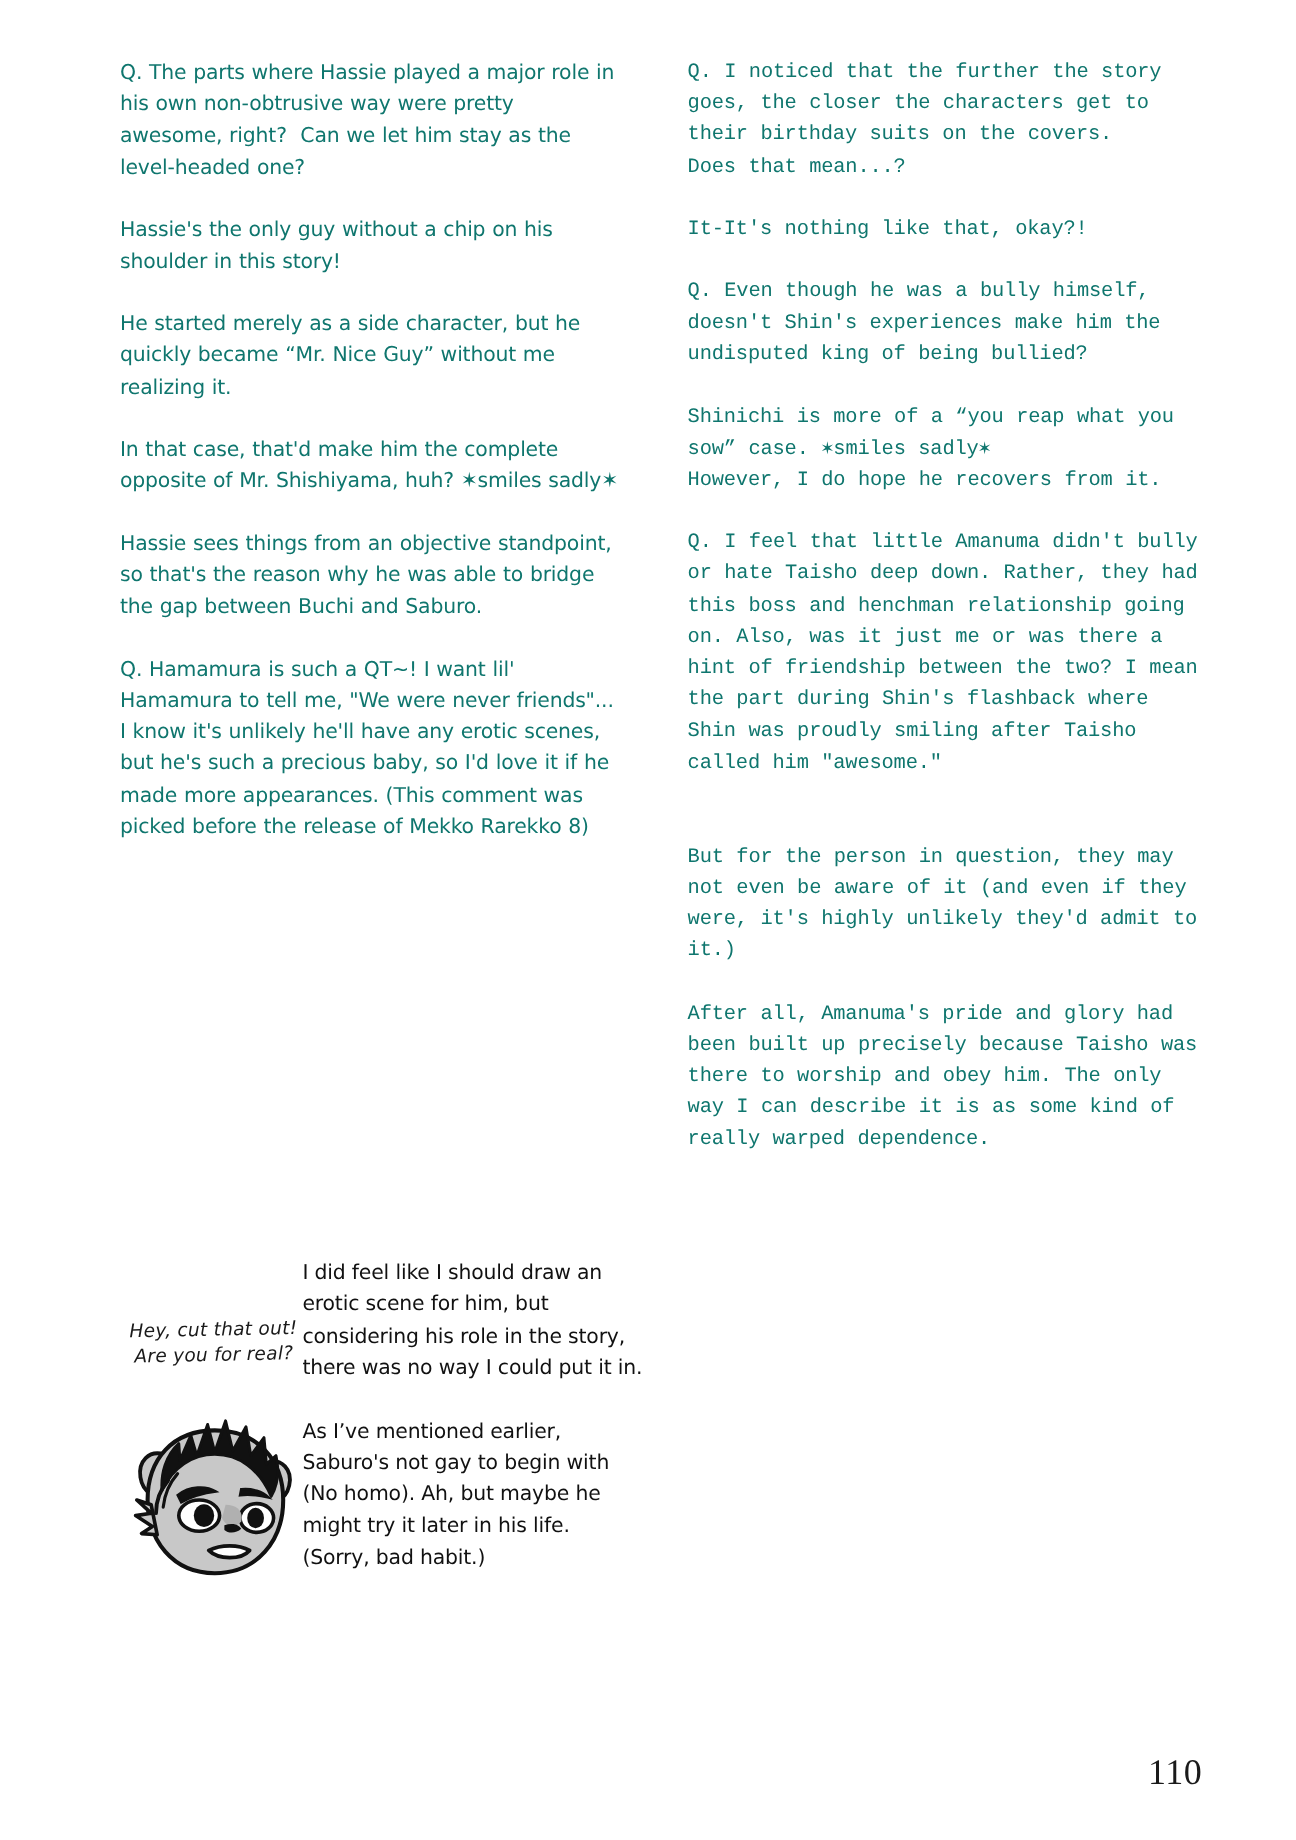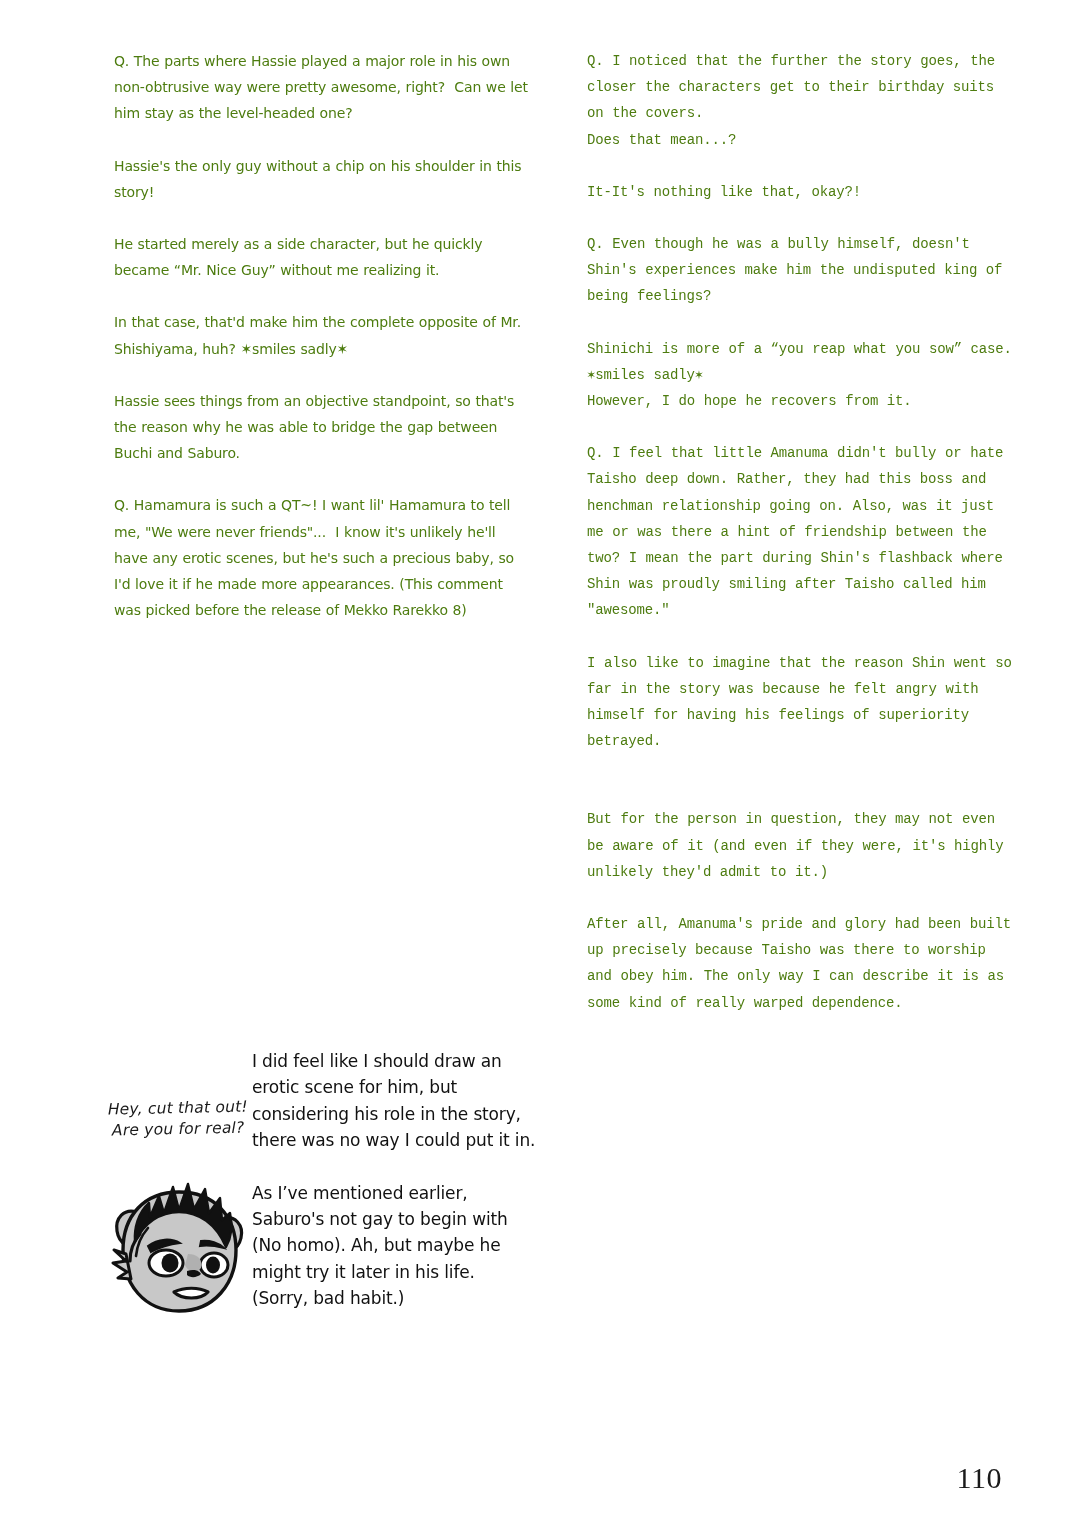--- a/index.html
+++ b/index.html
@@ -16,26 +16,25 @@
     height: 1533px;
     background: #ffffff;
     overflow: hidden;
   }
 
   
   .col {
     position: absolute;
     top: 48px;
     font-family: "DejaVu Sans", sans-serif;
-    font-size: 14px;
+    font-size: 17px;
     line-height: 26.2px;
-    color: #4d7c0f;
+    color: #0f766e;
     letter-spacing: -0.15px;
     word-spacing: 0.4px;
-    margin-left: 14px;
   }
   .col-left  { left: 100px; width: 418px; }
   .col-right { left: 573px; width: 430px; font-family: Liberation Mono, monospace; }
 
   .para {
     margin: 0 0 26px 0;
     white-space: pre-wrap;
   }
 
   
@@ -103,25 +102,24 @@
     <p class="para">He started merely as a side character, but he quickly became “Mr. Nice Guy” without me realizing it.</p>
     <p class="para">In that case, that'd make him the complete opposite of Mr. Shishiyama, huh? ✶smiles sadly✶</p>
     <p class="para">Hassie sees things from an objective standpoint, so that's the reason why he was able to bridge the gap between Buchi and Saburo.</p>
     <p class="para">Q. Hamamura is such a QT~! I want lil' Hamamura to tell me, "We were never friends"...  I know it's unlikely he'll have any erotic scenes, but he's such a precious baby, so I'd love it if he made more appearances. (This comment was picked before the release of Mekko Rarekko 8)</p>
   </div>
 
   <div class="col col-right">
     <p class="para">Q. I noticed that the further the story goes, the closer the characters get to their birthday suits on the covers.
 Does that mean...?</p>
     <p class="para">It-It's nothing like that, okay?!</p>
-    <p class="para">Q. Even though he was a bully himself, doesn't Shin's experiences make him the undisputed king of being feelings?</p>
+    <p class="para">Q. Even though he was a bully himself, doesn't Shin's experiences make him the undisputed king of being bullied?</p>
     <p class="para">Shinichi is more of a “you reap what you sow” case. ✶smiles sadly✶
 However, I do hope he recovers from it.</p>
     <p class="para">Q. I feel that little Amanuma didn't bully or hate Taisho deep down. Rather, they had this boss and henchman relationship going on. Also, was it just me or was there a hint of friendship between the two? I mean the part during Shin's flashback where Shin was proudly smiling after Taisho called him "awesome."</p>
-    <p class="para">I also like to imagine that the reason Shin went so far in the story was because he felt angry with himself for having his feelings of superiority betrayed.</p>
     <p class="para" style="margin-top:52px">But for the person in question, they may not even be aware of it (and even if they were, it's highly unlikely they'd admit to it.)</p>
     <p class="para">After all, Amanuma's pride and glory had been built up precisely because Taisho was there to worship and obey him. The only way I can describe it is as some kind of really warped dependence.</p>
   </div>
 
   <div class="bottom-block">
 
     <div class="handwriting">Hey, cut that out! Are you for real?</div>
 
     <div class="char-art">
       <svg viewBox="0 0 150 160" width="150" height="160" xmlns="http://www.w3.org/2000/svg">

